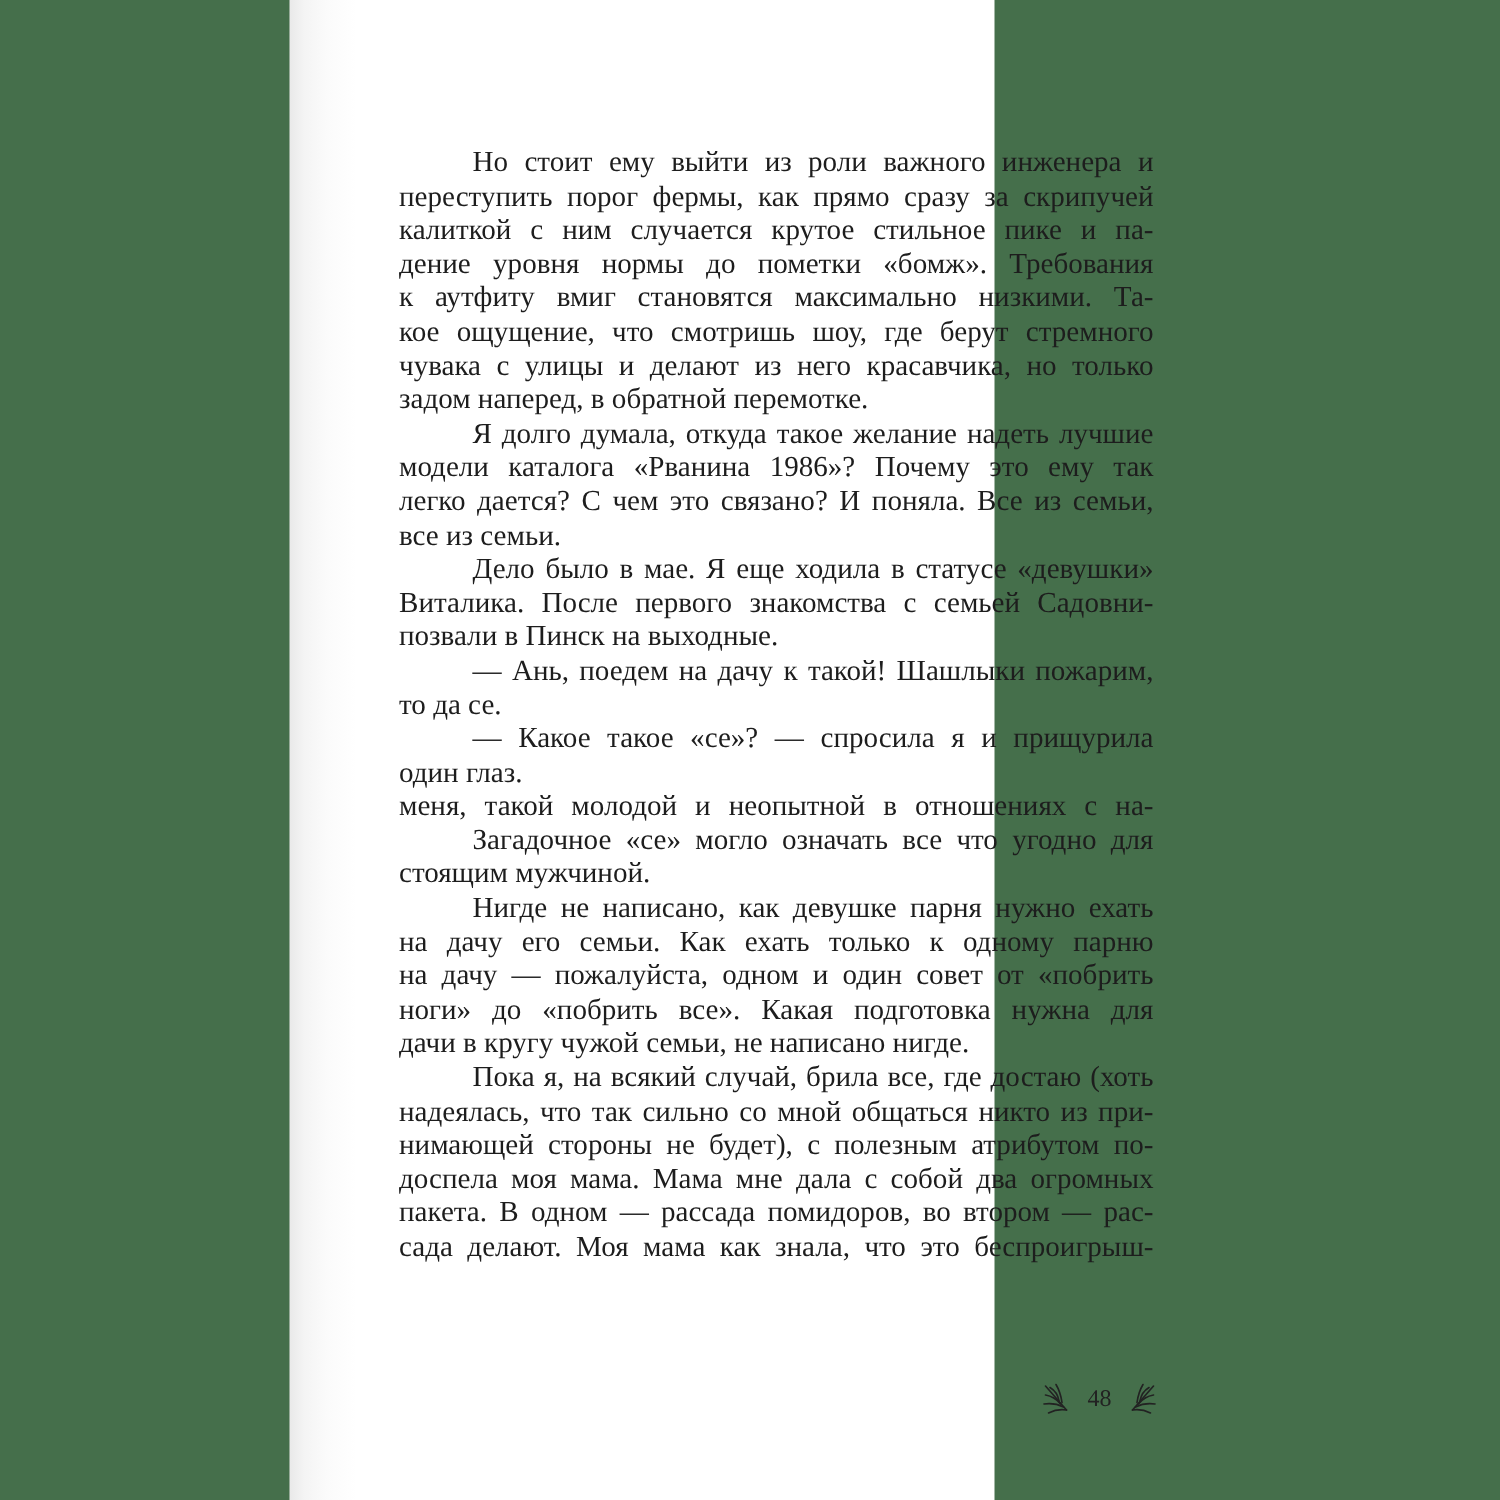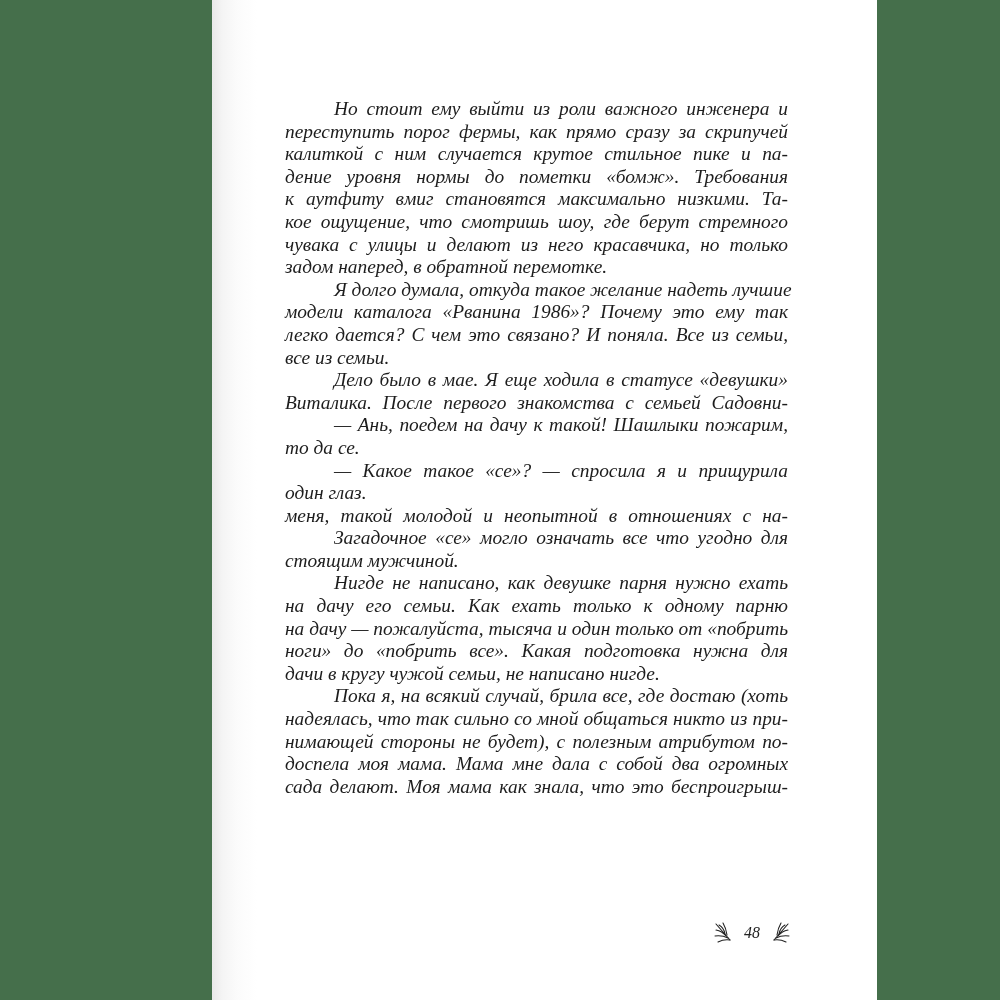--- a/index.html
+++ b/index.html
@@ -4,24 +4,23 @@
 <style>
   html, body { margin: 0; padding: 0; }
   body {
     width: 1000px; height: 1000px;
     background: #456f4b;
     position: relative;
     overflow: hidden;
   }
   .page {
     position: absolute;
-    left: 212px; top: 0;
-    width: 665px; height: 1000px;
+    left: 193px; top: 0;
+    width: 470px; height: 1000px;
     background: linear-gradient(to right, #e9e9e9 0px, #f4f4f4 10px, #fbfbfb 25px, #ffffff 45px);
-    font-style: italic;
   }
   .text-block {
     position: absolute;
     left: 73px; top: 98px;
     width: 503px;
     font-family: "Liberation Serif", "DejaVu Serif", serif;
     font-size: 19.4px;
     line-height: 22.6px;
     color: #1d1d1d;
   }
@@ -72,46 +71,48 @@
       </div>
       <div class="para">
         <span class="line first">Я долго думала, откуда такое желание надеть лучшие</span>
         <span class="line">модели каталога «Рванина 1986»? Почему это ему так</span>
         <span class="line">легко дается? С чем это связано? И поняла. Все из семьи,</span>
         <span class="line last">все из семьи.</span>
       </div>
       <div class="para">
         <span class="line first">Дело было в мае. Я еще ходила в статусе «девушки»</span>
         <span class="line">Виталика. После первого знакомства с семьей Садовни-</span>
+        <span class="line last">позвали в Пинск на выходные.</span>
       </div>
       <div class="para">
         <span class="line first">— Ань, поедем на дачу к такой! Шашлыки пожарим,</span>
         <span class="line last">то да се.</span>
       </div>
       <div class="para">
         <span class="line first">— Какое такое «се»? — спросила я и прищурила</span>
         <span class="line last">один глаз.</span>
       </div>
       <div class="para">
         <span class="line">меня, такой молодой и неопытной в отношениях с на-</span>
         <span class="line first">Загадочное «се» могло означать все что угодно для</span>
         <span class="line last">стоящим мужчиной.</span>
       </div>
       <div class="para">
         <span class="line first">Нигде не написано, как девушке парня нужно ехать</span>
         <span class="line">на дачу его семьи. Как ехать только к одному парню</span>
-        <span class="line">на дачу — пожалуйста, тысяча и один только от «побрить</span>
+        <span class="line">на дачу — пожалуйста, одном и один совет от «побрить</span>
         <span class="line">ноги» до «побрить все». Какая подготовка нужна для</span>
         <span class="line last">дачи в кругу чужой семьи, не написано нигде.</span>
       </div>
       <div class="para">
         <span class="line first">Пока я, на всякий случай, брила все, где достаю (хоть</span>
         <span class="line">надеялась, что так сильно со мной общаться никто из при-</span>
         <span class="line">нимающей стороны не будет), с полезным атрибутом по-</span>
         <span class="line">доспела моя мама. Мама мне дала с собой два огромных</span>
+        <span class="line">пакета. В одном — рассада помидоров, во втором — рас-</span>
         <span class="line">сада делают. Моя мама как знала, что это беспроигрыш-</span>
       </div>
     </div>
 
   <div class="footer">
     <span class="leaf">
       <svg width="20" height="22" viewBox="0 0 20 22">
         <g stroke="#222" stroke-width="1.1" fill="none" stroke-linecap="round">
           <path d="M2 2 L16 18"></path>
           <path d="M5 3 Q10 6 11 12"></path>

